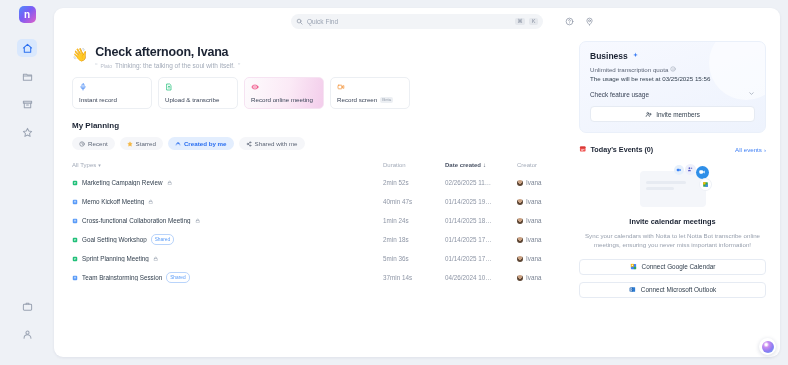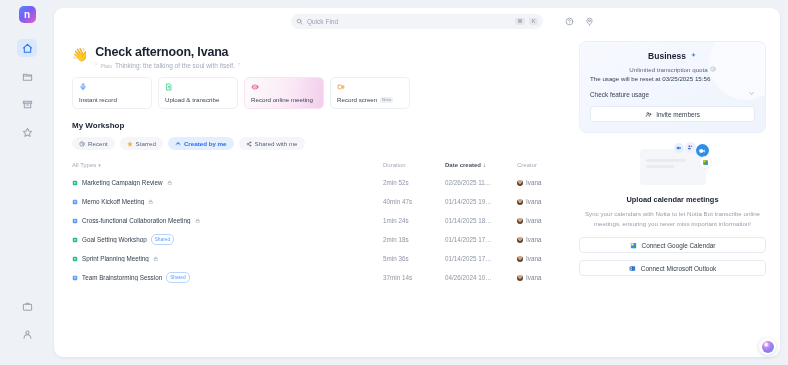--- a/index.html
+++ b/index.html
@@ -124,21 +124,21 @@
   
   .biz {
     position: relative; border-radius: 7px; padding: 9px 10px 10px;
     background: linear-gradient(160deg,#f7f9ff 0%, #eef3fd 100%);
     border: 1px solid #eaf0fa; overflow: hidden;
   }
   .biz::after{
     content:""; position:absolute; right:-18px; top:-16px; width:74px; height:74px;
     border-radius:50%; background:#ffffff; opacity:.55;
   }
-  .biz > * { position: relative; z-index: 1; justify-content: center; }
+  .biz > * { position: relative; z-index: 1; }
   .biz-title { font-size: 8.5px; font-weight: 700; color: #1b2333; display: flex; align-items: center; gap: 4px; }
   .spark { color: #3b7df5; font-size: 7px; }
   .biz-line { font-size: 6.2px; color: #5c6576; margin-top: 5px; display: flex; align-items: center; gap: 2px;}
   .biz-line2 { font-size: 6.2px; color: #33404f; margin-top: 2px; }
   .biz-check {
     margin-top: 8px; font-size: 6.4px; color: #3a4457;
     display: flex; align-items: center; justify-content: space-between;
   }
   .invite {
     margin-top: 8px; height: 16px; background: #fff; border: 1px solid #e6ebf3;
@@ -342,21 +342,21 @@
                   <path d="M15 11l5.5-3.2v8.4L15 13z"></path>
                 </svg>
             </span>
             <span class="card-lbl">
               <span>Record screen</span>
               <span class="beta">Beta</span>
             </span>
           </div>
         </div>
 
-        <div class="sec-title">My Workshop</div>
+        <div class="sec-title">My Planning</div>
 
         <div class="tabs">
           <div class="tab">
             <span>
               <svg viewBox="0 0 24 24" fill="none" stroke="currentColor" stroke-width="2.2" stroke-linecap="round">
                   <circle cx="12" cy="12" r="9"></circle>
                   <path d="M12 7v5l3.2 2"></path>
                 </svg>
             </span>
             <span>Recent</span>
@@ -578,20 +578,37 @@
               <svg viewBox="0 0 24 24" fill="none" stroke="#33404f" stroke-width="2.1" stroke-linecap="round">
                   <circle cx="9.5" cy="8" r="3.2"></circle>
                   <path d="M3.5 19a6 6 0 0112 0"></path>
                   <path d="M18.5 8v6M15.5 11h6"></path>
                 </svg>
             </span>
             <span>Invite members</span>
           </div>
         </div>
 
+        <div class="events-head">
+          <div class="events-title">
+            <span>
+              <svg viewBox="0 0 24 24" width="7.5" height="7.5" fill="none">
+                  <rect x="3" y="5" width="18" height="16" rx="2.5" fill="#ef5350"></rect>
+                  <rect x="3" y="5" width="18" height="5" rx="2.5" fill="#d63b38"></rect>
+                  <rect x="6.5" y="12.5" width="11" height="2" rx="1" fill="#fff"></rect>
+                  <rect x="6.5" y="16.5" width="7" height="2" rx="1" fill="#fff"></rect>
+                </svg>
+            </span>
+            <span>Today's Events (0)</span>
+          </div>
+          <div class="allev">
+            <span>All events</span>
+            <span>›</span>
+          </div>
+        </div>
 
         <div class="empty">
           <div class="illus">
             <div class="win"></div>
             <div class="win-bar"></div>
             <div class="win-bar2"></div>
             <div class="bub b1">
               <svg viewBox="0 0 24 24" width="6" height="6">
                   <rect x="3" y="7" width="12" height="10" rx="3" fill="#3b82f6"></rect>
                   <path d="M15 11l5-3v8l-5-3z" fill="#3b82f6"></path>
@@ -611,21 +628,21 @@
                 </svg>
             </div>
             <div class="bub b4">
               <svg viewBox="0 0 24 24" width="7" height="7">
                   <rect x="4" y="4" width="16" height="16" rx="2" fill="#34a853"></rect>
                   <rect x="4" y="4" width="8" height="8" fill="#fbbc04"></rect>
                   <rect x="12" y="12" width="8" height="8" fill="#4285f4"></rect>
                 </svg>
             </div>
           </div>
-          <div class="empty-t">Upload calendar meetings</div>
+          <div class="empty-t">Invite calendar meetings</div>
           <div class="empty-p">Sync your calendars with Notta to let Notta Bot transcribe online meetings, ensuring you never miss important information!</div>
         </div>
 
         <div class="connect">
           <span class="mini">
             <svg viewBox="0 0 24 24" width="7" height="7">
                 <rect x="3" y="3" width="18" height="18" rx="2" fill="#4285f4"></rect>
                 <rect x="3" y="3" width="10" height="10" fill="#fbbc04"></rect>
                 <rect x="13" y="13" width="8" height="8" fill="#34a853"></rect>
                 <rect x="6" y="6" width="4" height="4" fill="#fff"></rect>

